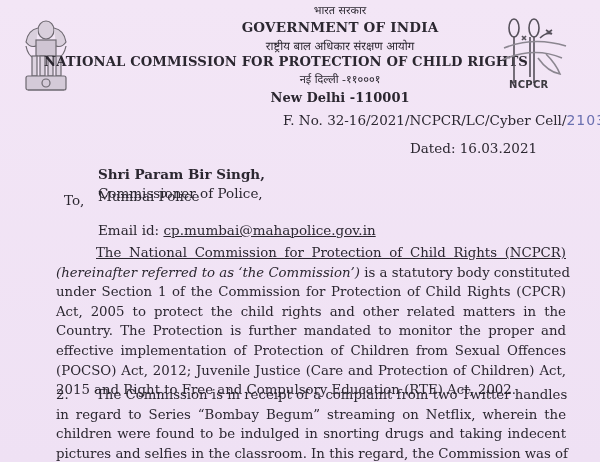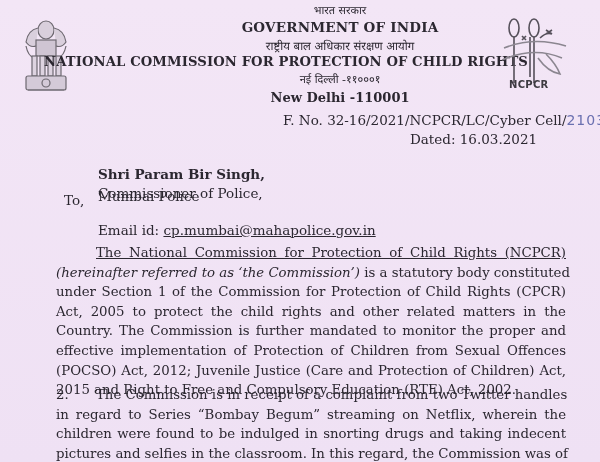--- a/index.html
+++ b/index.html
@@ -19,21 +19,21 @@
   .hdr { position: absolute; left: 0; width: 600px; text-align: center; white-space: nowrap; }
   .hdr-hindi-top { top: 2px; left: 40px; font-size: 11px; font-family: "DejaVu Sans", sans-serif; }
   .hdr-gov { top: 19px; left: 40px; font-size: 13.5px; font-weight: bold; letter-spacing: 0.2px; }
   .hdr-hindi-comm { top: 38px; left: 40px; font-size: 11.5px; font-family: "DejaVu Sans", sans-serif; }
   .hdr-ncpcr { top: 54px; left: -14px; font-size: 13.2px; font-weight: bold; letter-spacing: 0.1px; }
   .hdr-hindi-city { top: 71px; left: 40px; font-size: 11px; font-family: "DejaVu Sans", sans-serif; }
   .hdr-city { top: 90px; left: 40px; font-size: 13px; font-weight: bold; }
 
   .ref { position: absolute; left: 283px; top: 112px; font-size: 13.5px; white-space: nowrap; }
   .ref .hand { font-family: "DejaVu Sans", sans-serif; color: #6a70b0; font-size: 14px; letter-spacing: 1px; }
-  .dated { position: absolute; left: 410px; top: 131px; font-size: 13.5px; white-space: nowrap; }
+  .dated { position: absolute; left: 410px; top: 140px; font-size: 13.5px; white-space: nowrap; }
 
   .to { position: absolute; left: 64px; top: 148px; font-size: 13.5px; margin-top: 44px; }
   .addr { position: absolute; left: 98px; font-size: 13.5px; white-space: nowrap; }
   .addr.name { top: 166px; font-weight: bold; }
   .addr.l2 { top: 185px; }
   .addr.l3 { top: 188px; }
   .addr.l4 { top: 222px; }
   .email { text-decoration: underline; }
 
   .para { position: absolute; left: 56px; width: 510px; font-size: 13.3px; line-height: 19.6px; text-align: justify; }
@@ -102,21 +102,21 @@
   <div class="addr l3">Mumbai Police</div>
   <div class="addr l4">
     <span>Email id: </span><span class="email">cp.mumbai@mahapolice.gov.in</span>
   </div>
 
   <div class="para p1">
     <span class="line indent">The National Commission for Protection of Child Rights (NCPCR)</span>
     <span class="line"><em>(hereinafter referred to as ‘the Commission’)</em><span> is a statutory body constituted</span></span>
     <span class="line">under Section 1 of the Commission for Protection of Child Rights (CPCR)</span>
     <span class="line">Act, 2005 to protect the child rights and other related matters in the</span>
-    <span class="line">Country. The Commission is further mandated to monitor the proper and</span>
+    <span class="line">Country. The Protection is further mandated to monitor the proper and</span>
     <span class="line">effective implementation of Protection of Children from Sexual Offences</span>
     <span class="line">(POCSO) Act, 2012; Juvenile Justice (Care and Protection of Children) Act,</span>
     <span class="line last">2015 and Right to Free and Compulsory Education (RTE) Act, 2002.</span>
   </div>
 
   <div class="para p2">
     <span class="line"><span class="num">2.</span><span>The Commission is in receipt of a complaint from two Twitter handles</span></span>
     <span class="line">in regard to Series “Bombay Begum” streaming on Netflix, wherein the</span>
     <span class="line">children were found to be indulged in snorting drugs and taking indecent</span>
     <span class="line">pictures and selfies in the classroom. In this regard, the Commission was of</span>

